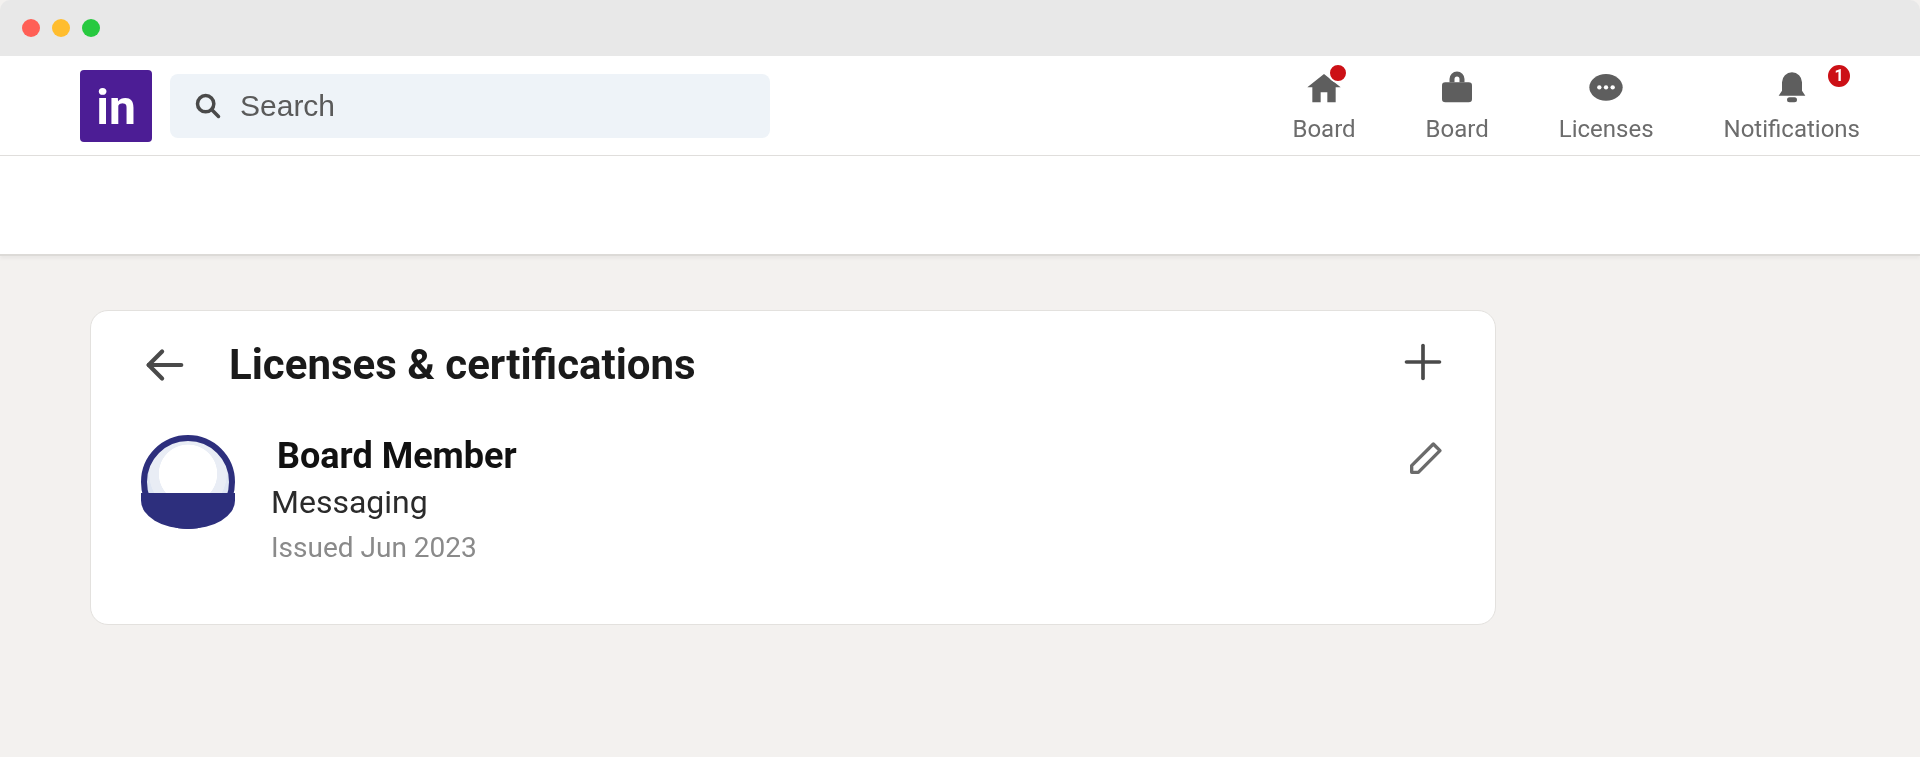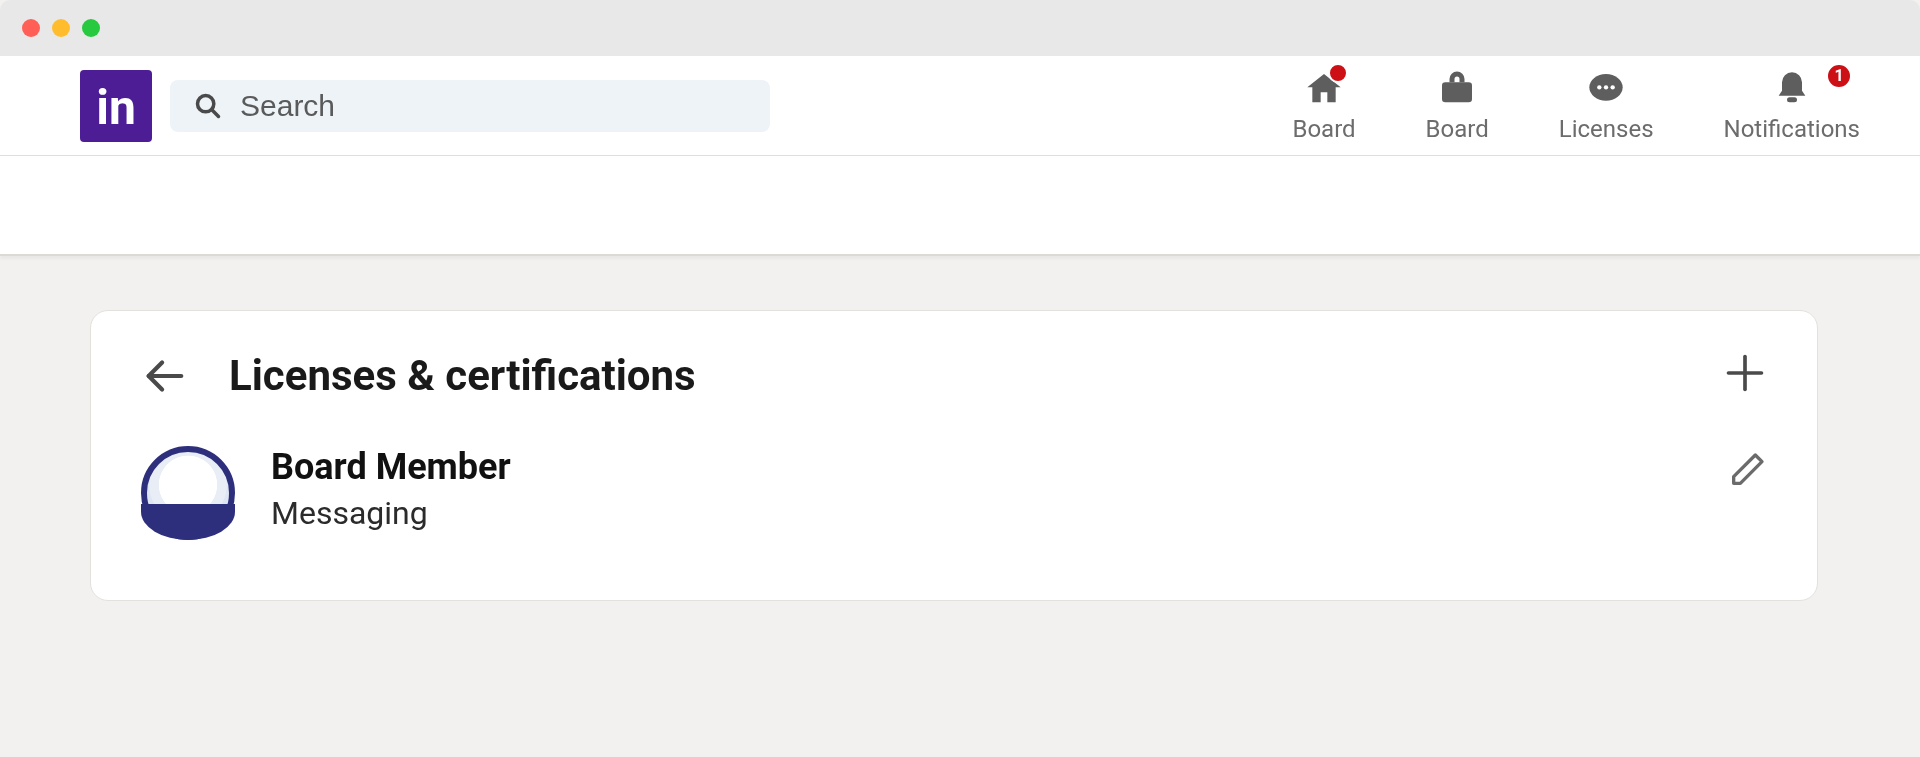--- a/index.html
+++ b/index.html
@@ -31,21 +31,21 @@
   .logo {
     width: 72px; height: 72px;
     background: #4c1d95;
     display: flex; align-items: flex-end; justify-content: center;
     color: #fff; font-weight: 700; font-size: 48px;
     border-radius: 4px;
     padding-bottom: 6px;
   }
   .searchbox {
     flex: 0 0 600px;
-    height: 52px;
+    height: 64px;
     background: #eef3f8;
     border-radius: 8px;
     display: flex;
     align-items: center;
     padding: 0 24px;
     gap: 18px;
   }
   .searchbox input {
     border: none; background: transparent; outline: none;
     font-size: 30px; color: #3b3b3b; width: 100%;
@@ -74,23 +74,23 @@
     height: 100px;
     background: #ffffff;
     border-bottom: 2px solid #dcdad7;
     box-shadow: 0 3px 3px rgba(0,0,0,0.04);
   }
   .content-wrap { padding: 54px 90px; }
   .card {
     background: #fff;
     border: 1px solid #e3e1de;
     border-radius: 18px;
-    padding: 40px 50px 60px 50px;
-    position: relative;
-    width: 1728px;
+    padding: 29px 50px 60px 50px;
+    position: relative;
+    width: 1406px;
   }
   .card-header {
     display: flex; align-items: center; gap: 42px; position: relative;
   }
   .card-header h1 { font-size: 42px; font-weight: 700; color: #1a1a1a; }
   .back-btn, .add-btn, .edit-btn {
     cursor: pointer; color: #4a4a4a;
     display: flex; align-items: center; justify-content: center;
   }
   .add-btn { position: absolute; right: 0; top: 0; }
@@ -107,21 +107,21 @@
     flex: 0 0 94px;
   }
   .cert-badge::after {
     content: "";
     position: absolute; left: -6px; right: -6px; bottom: -6px; height: 36px;
     background: #2d2f7d;
     border-bottom-left-radius: 60px 36px;
     border-bottom-right-radius: 60px 36px;
   }
   .cert-body { display: flex; flex-direction: column; gap: 6px; }
-  .cert-title { font-size: 36px; font-weight: 700; color: #111; }
+  .cert-title { font-size: 36px; font-weight: 700; color: #111; margin-left: 6px; }
   .cert-org { font-size: 32px; color: #2b2b2b; }
   .cert-issued { font-size: 28px; color: #8a8a8a; margin-top: 4px; }
   .cert-skills { font-size: 28px; color: #2b2b2b; margin-top: 28px; }
   .cert-skills .label { font-weight: 700; color: #111; }
   .edit-btn { position: absolute; right: 0; top: 4px; }
   svg { display: block; }
 </style>
 </head>
 <body>
 
@@ -210,20 +210,21 @@
             <line x1="3" y1="12" x2="21" y2="12"></line>
         </svg>
       </span>
     </div>
 
     <div class="cert-row">
       <div class="cert-badge"></div>
       <div class="cert-body">
         <div class="cert-title">Board Member</div>
         <div class="cert-org">Messaging</div>
+        <div class="cert-issued">Issued Jun 2023</div>
       </div>
       <span class="edit-btn">
         <svg width="40" height="40" viewBox="0 0 24 24" fill="none" stroke="#6b6b6b" stroke-width="2" stroke-linecap="round" stroke-linejoin="round">
           <path d="M17 3l4 4L8 20H4v-4z"></path>
         </svg>
       </span>
     </div>
   </div>
 </div>
 

